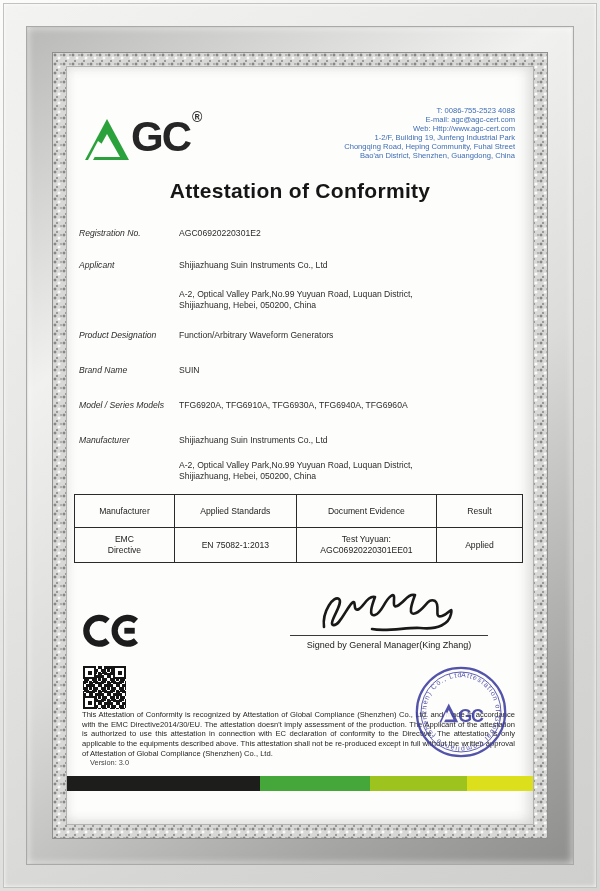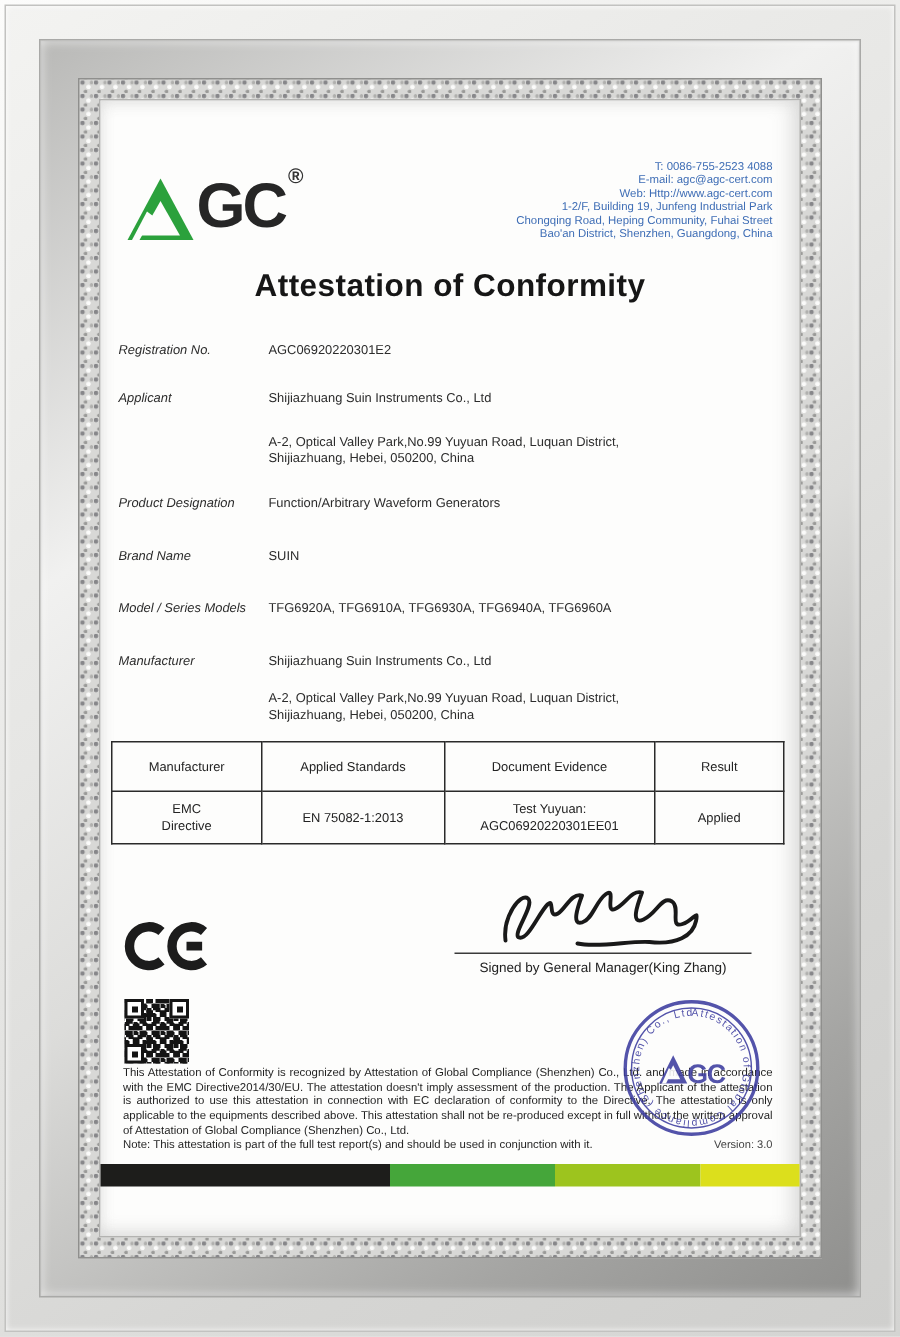--- a/index.html
+++ b/index.html
@@ -45,21 +45,21 @@
   .frow .val{position:absolute;left:112px;top:0;right:14px;line-height:10.5px;}
 
   
   .ctable{left:7px;top:427px;width:449px;border-collapse:collapse;}
   .ctable th,.ctable td{border:1px solid #2a2a2a;font-size:8.6px;font-weight:normal;color:#232323;text-align:center;padding:0;line-height:11px;}
   .ctable th{height:33px;}
   .ctable td{height:35px;}
 
   
   .ce{left:14px;top:544px;}
-  .sigblock{left:230px;top:520px;width:210px;text-align:center;}
+  .sigblock{left:217px;top:520px;width:210px;text-align:center;}
   .sigblock .scrawl{display:block;margin:0 auto;}
   .sigblock .sigline{border-top:1.5px solid #3a3a3a;margin:0 6px 3px 6px;}
   .sigblock .sigtext{font-size:9px;color:#222;line-height:13px;}
 
   
   .qr{left:16px;top:599px;width:43px;height:43px;
     background:
       conic-gradient(#141414 25%,transparent 0 50%,#141414 0 75%,transparent 0) 0 0/6px 6px,
       conic-gradient(transparent 25%,#141414 0 50%,transparent 0 75%,#141414 0) 1px 3px/9px 9px,
       #fff;}
@@ -215,21 +215,20 @@
                   <polygon points="27,61 37,41 47,61" fill="#3c3c9f" style="fill: rgb(60, 60, 159);"></polygon>
                   <polygon points="37,48 42,58 32,58" fill="#fdfdfc"></polygon>
                   <polygon points="29,61 34,50 36,52 32,61" fill="#fdfdfc"></polygon>
                   <text x="47" y="61" font-size="19" font-weight="bold" fill="#3c3c9f" letter-spacing="-1" style="fill: rgb(60, 60, 159);">GC</text>
                 </g>
               </svg>
             </div>
 
             <div class="abs disclaimer">This Attestation of Conformity is recognized by Attestation of Global Compliance (Shenzhen) Co., Ltd. and made in accordance with the EMC Directive2014/30/EU. The attestation doesn't imply assessment of the production. The Applicant of the attestation is authorized to use this attestation in connection with EC declaration of conformity to the Directive. The attestation is only applicable to the equipments described above. This attestation shall not be re-produced except in full without the written approval of Attestation of Global Compliance (Shenzhen) Co., Ltd.</div>
             <div class="abs noterow">
-              <span>Note: This attestation is part of the full test report(s) and should be used in conjunction with it.</span>
               <span class="ver">Version: 3.0</span>
             </div>
 
             <div class="abs cbar">
                 <div style="width: 41.4%; background: rgb(29, 29, 27);"></div>
                 <div style="width: 23.6%; background: rgb(69, 166, 58);"></div>
                 <div style="width: 20.8%; background: rgb(157, 196, 30);"></div>
                 <div style="width: 14.2%; background: rgb(220, 223, 28);"></div>
               </div>
 

